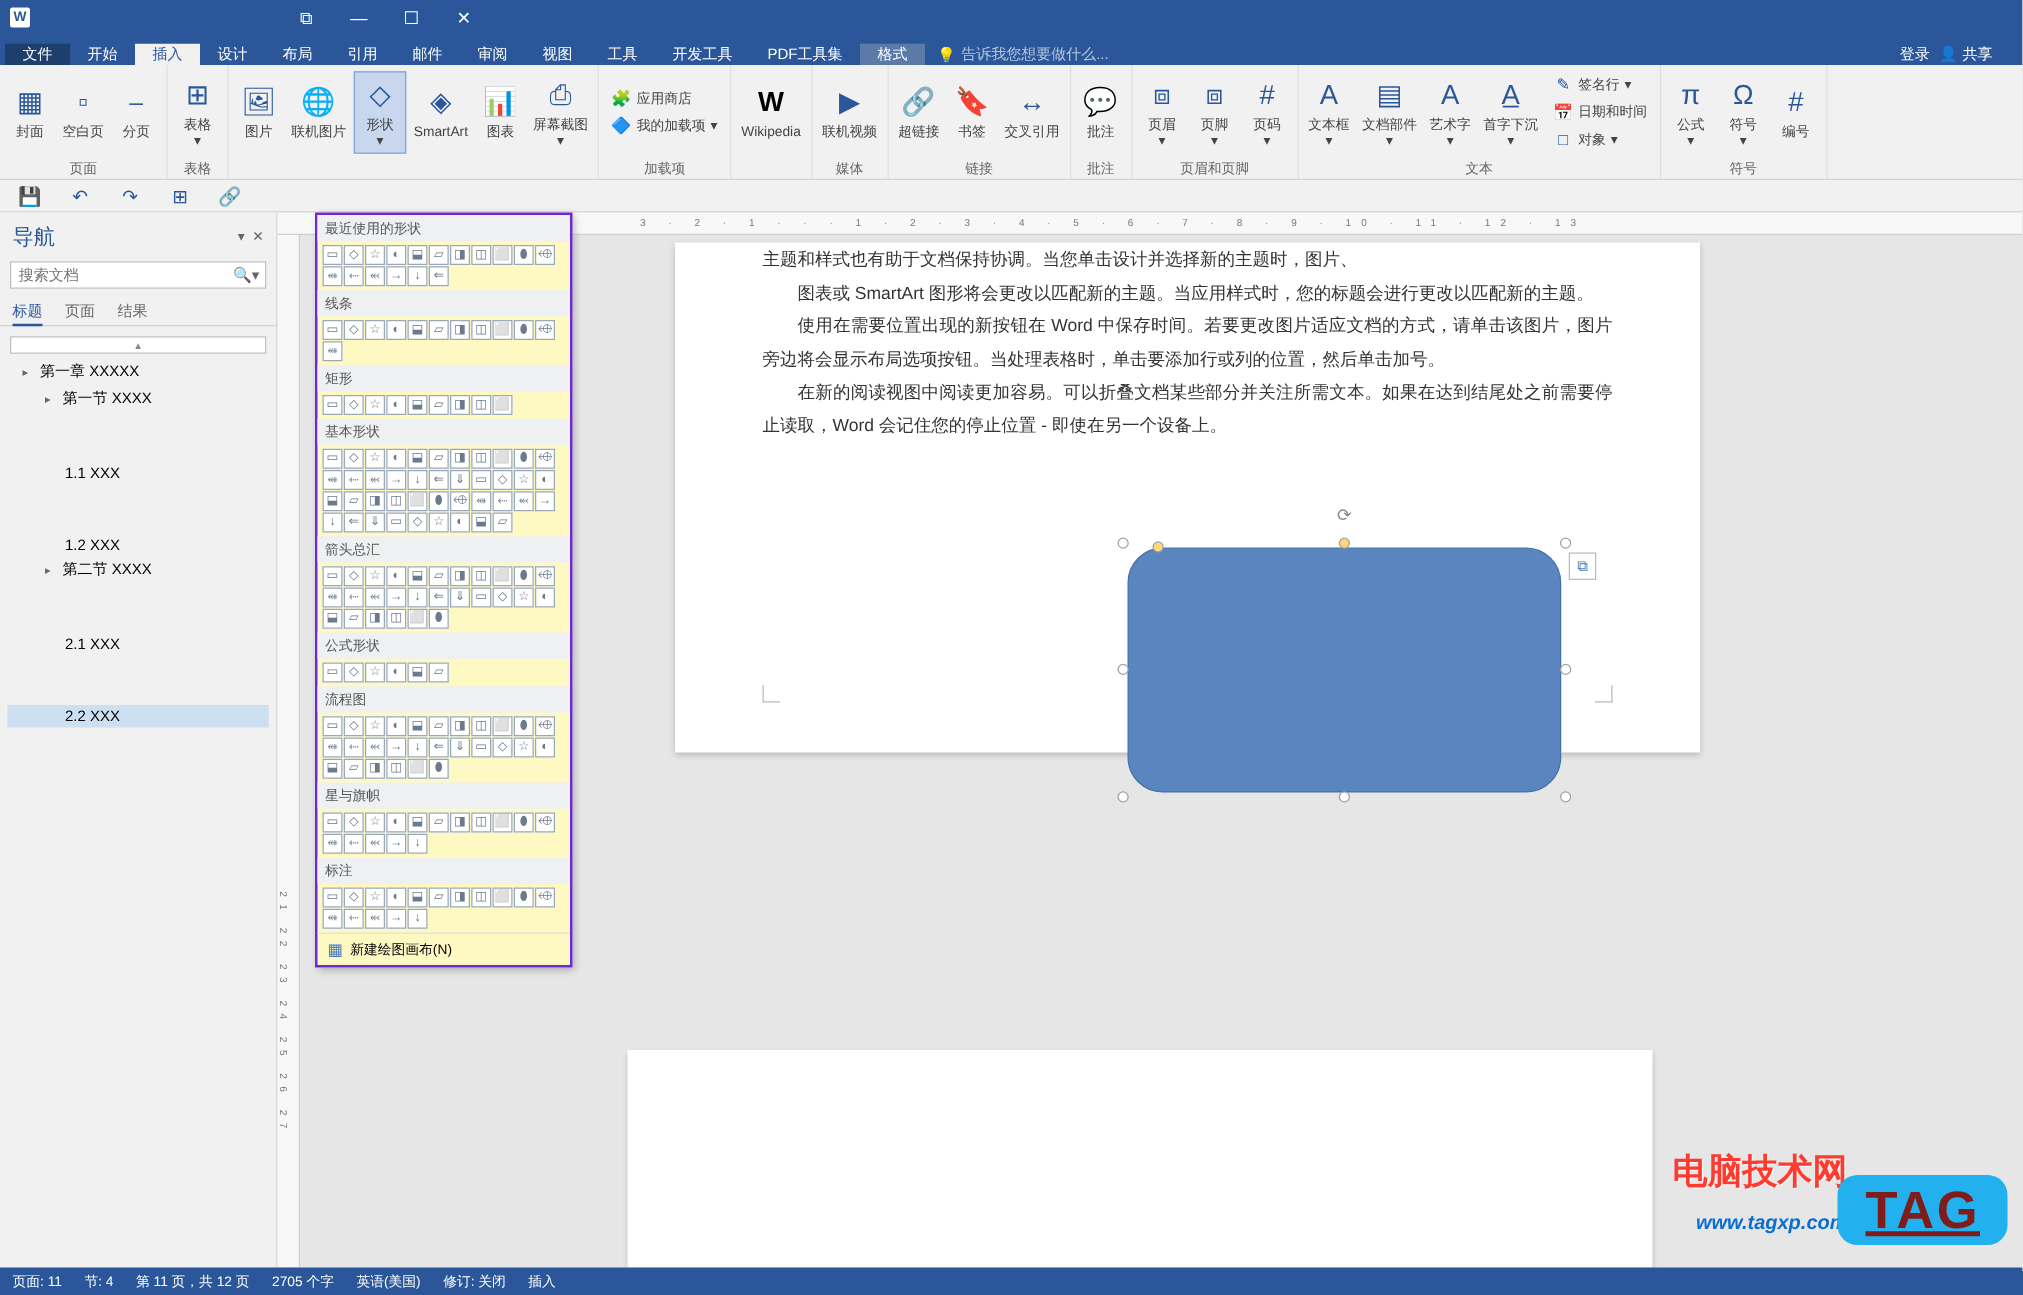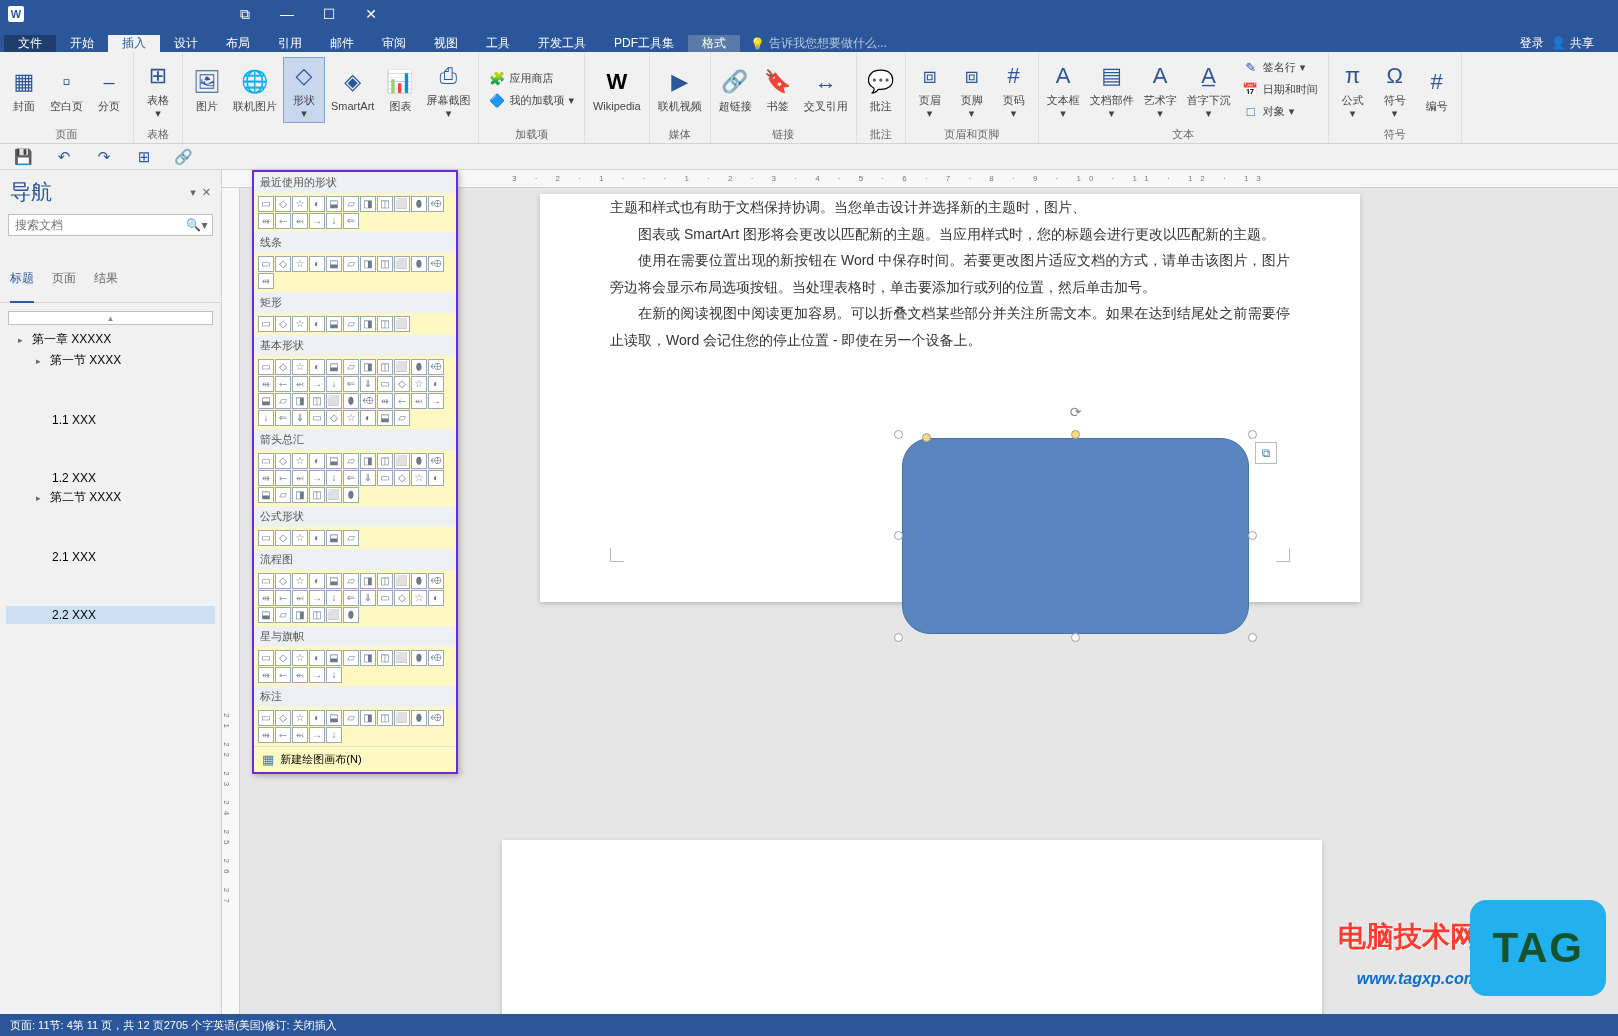--- a/index.html
+++ b/index.html
@@ -41,27 +41,27 @@
 
 .qat { height: 26px; background: #f1f1f1; border-bottom: 1px solid #d4d4d4; display: flex; align-items: center; gap: 16px; padding-left: 12px; }
 .qat-btn { width: 24px; height: 24px; display: flex; align-items: center; justify-content: center; color: #2b579a; cursor: pointer; font-size: 15px; }
 
 
 .main { display: flex; height: calc(1036px - 28px - 24px - 92px - 26px - 22px); position: relative; }
 
 
 .nav-pane { width: 222px; background: #f1f1f1; border-right: 1px solid #d4d4d4; display: flex; flex-direction: column; }
 .nav-header { display: flex; align-items: center; justify-content: space-between; padding: 8px 10px 6px; }
-.nav-title { font-size: 21px; color: #2b579a; }
+.nav-title { font-size: 17px; color: #2b579a; }
 .nav-header-btns { display: flex; gap: 6px; font-size: 11px; color: #666; }
 .nav-search { margin: 2px 8px 6px; position: relative; }
 .nav-search input { width: 100%; height: 22px; border: 1px solid #c0c0c0; font-size: 12px; padding: 0 24px 0 6px; }
 .nav-search-btn { position: absolute; right: 2px; top: 2px; width: 28px; height: 18px; display: flex; align-items: center; justify-content: center; color: #666; font-size: 12px; }
 .nav-tabs { display: flex; gap: 18px; padding: 4px 10px 0; font-size: 12px; color: #666; border-bottom: 1px solid #d4d4d4; }
-.nav-tab { padding-bottom: 14px; cursor: pointer; margin-top: 24px; }
+.nav-tab { padding-bottom: 1px; cursor: pointer; }
 .nav-tab.active { color: #2b579a; border-bottom: 2px solid #2b579a; margin-bottom: -1px; }
 .nav-tree { padding: 8px 6px; font-size: 12px; flex: 1; overflow: auto; }
 .nav-collapse { background: #fff; border: 1px solid #c0c0c0; height: 14px; display: flex; align-items: center; justify-content: center; font-size: 9px; color: #888; margin: 0 2px 4px; cursor: pointer; }
 .tree-item { padding: 2px 4px 2px 20px; cursor: pointer; display: flex; align-items: center; gap: 4px; }
 .tree-lvl1 { padding-left: 12px; }
 .tree-lvl2 { padding-left: 30px; }
 .tree-lvl3 { padding-left: 46px; margin-top: 40px; }
 .tree-item.selected { background: #cde0f2; }
 .tree-caret { font-size: 9px; color: #666; width: 10px; }
 
@@ -87,26 +87,26 @@
 
 
 .shapes-dd { position: absolute; left: 252px; top: 170px; width: 206px; background: #fef9c3; border: 2px solid #6d28d9; box-shadow: 2px 2px 6px rgba(0,0,0,0.25); z-index: 1000; font-size: 11px; }
 .dd-section-h { background: #eef0f2; color: #555; padding: 3px 6px; font-size: 11px; }
 .dd-icons { display: flex; flex-wrap: wrap; padding: 3px 4px; gap: 1px; }
 .dd-ic { width: 16px; height: 16px; border: 1px solid #9aa8b8; display: inline-block; font-size: 10px; line-height: 14px; text-align: center; color: #6b7a8c; cursor: pointer; background: #fff; }
 .dd-link { padding: 5px 8px; display: flex; align-items: center; gap: 6px; cursor: pointer; border-top: 1px solid #e0e0e0; }
 .dd-link-ic { color: #4a7ab8; font-size: 13px; }
 
 
-.statusbar { position: absolute; left: 0; right: 0; bottom: 0; height: 22px; background: #2b579a; color: #fff; font-size: 11px; display: flex; align-items: center; padding: 0 10px; gap: 0; }
+.statusbar { position: absolute; left: 0; right: 0; bottom: 0; height: 22px; background: #2b579a; color: #fff; font-size: 11px; display: flex; align-items: center; padding: 0 10px; gap: 18px; }
 
 
 .wm1 { position: absolute; right: 140px; bottom: 80px; font-size: 28px; font-weight: bold; color: #ff3b30; text-shadow: 1px 1px 0 #fff; z-index: 5; }
 .wm2 { position: absolute; right: 140px; bottom: 48px; font-size: 16px; font-style: italic; font-weight: bold; color: #0a6ed1; z-index: 5; }
-.tag-badge { position: absolute; right: 12px; bottom: 40px; background: #23b0ee; color: #14532d; font-size: 42px; font-weight: bold; padding: 24px 22px; border-radius: 16px; z-index: 5; letter-spacing: 2px; }
+.tag-badge { position: absolute; right: 12px; bottom: 40px; background: #23b0ee; color: #7f1d1d; font-size: 42px; font-weight: bold; padding: 4px 22px; border-radius: 16px; z-index: 5; letter-spacing: 2px; text-decoration: underline; }
 </style>
 </head>
 <body>
 
 <div class="titlebar">
   <div class="titlebar-left">
     <span class="app-icon">W</span>
   </div>
   <div class="titlebar-right">
     <span class="titlebar-btn">⧉</span>

